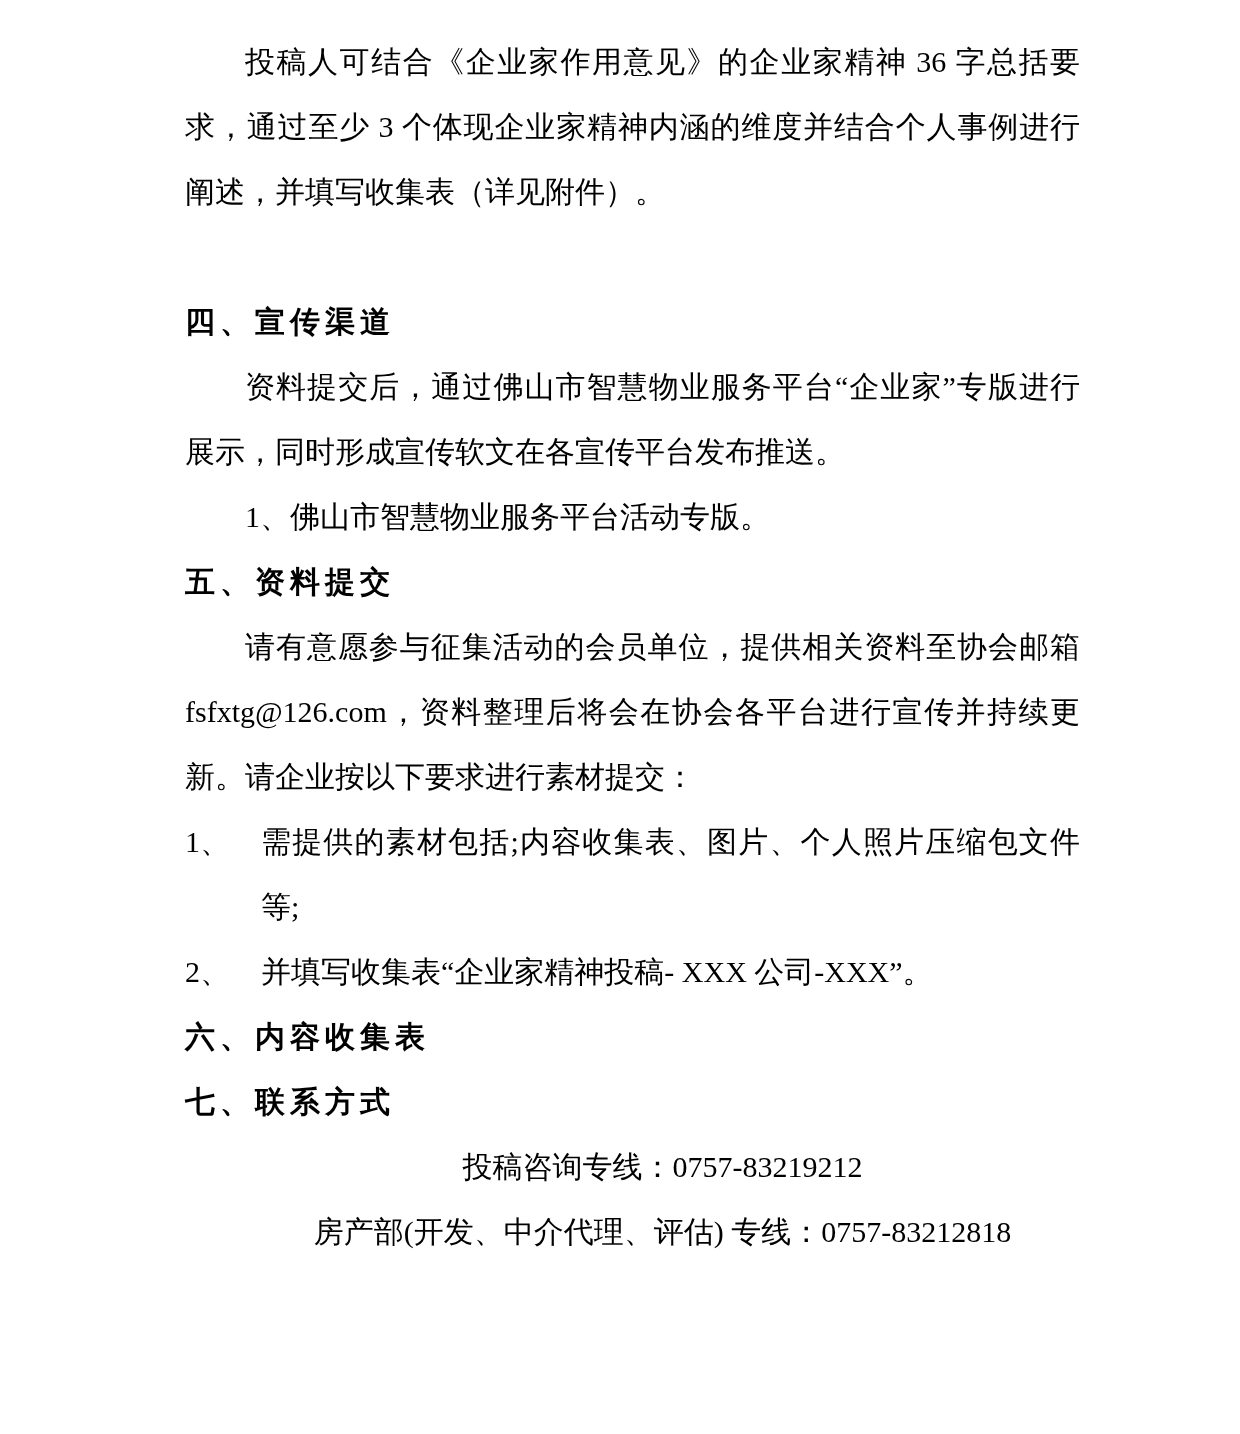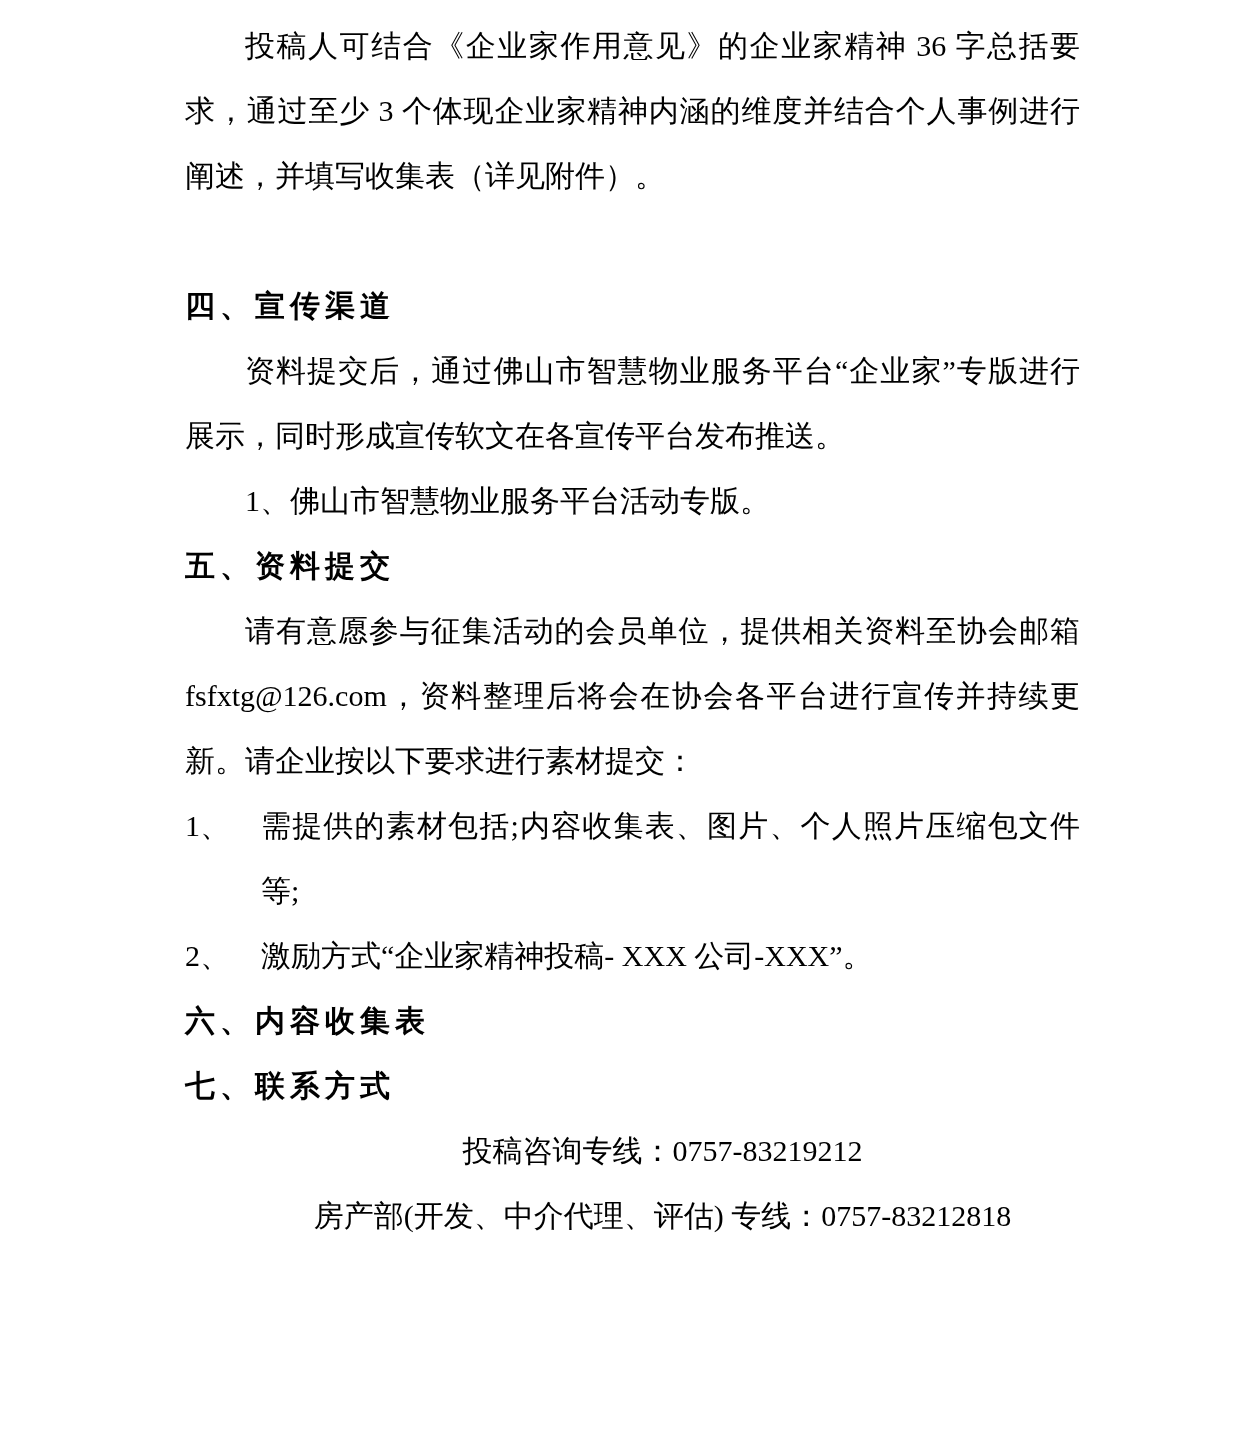--- a/index.html
+++ b/index.html
@@ -8,21 +8,21 @@
     width: 1240px;
     height: 1434px;
     font-family: "Liberation Serif", "DejaVu Serif", serif;
     color: #000000;
     overflow: hidden;
   }
   .page {
     width: 1240px;
     height: 1432px;
     background: #ffffff;
-    padding: 13px 160px 0 185px;
+    padding: 29px 160px 0 185px;
     overflow: hidden;
   }
   .para {
     font-size: 30px;
     line-height: 65px;
     text-align: justify;
   }
   .indent { text-indent: 2em; }
   .heading {
     font-size: 30px;
@@ -60,21 +60,21 @@
   <p class="para indent">1、佛山市智慧物业服务平台活动专版。</p>
 
   <h2 class="heading">五、资料提交</h2>
   <p class="para indent">请有意愿参与征集活动的会员单位，提供相关资料至协会邮箱 fsfxtg@126.com，资料整理后将会在协会各平台进行宣传并持续更新。请企业按以下要求进行素材提交：</p>
   <div class="numbered">
     <span class="num">1、</span>
     <span class="ntext">需提供的素材包括;内容收集表、图片、个人照片压缩包文件等;</span>
   </div>
   <div class="numbered">
     <span class="num">2、</span>
-    <span class="ntext">激励方式“企业家精神投稿- XXX 公司-XXX”。</span>
+    <span class="ntext">并填写收集表“企业家精神投稿- XXX 公司-XXX”。</span>
   </div>
 
   <h2 class="heading">六、内容收集表</h2>
 
   <h2 class="heading">七、联系方式</h2>
   <p class="contact-line">投稿咨询专线：0757-83219212</p>
   <p class="contact-line">房产部(开发、中介代理、评估) 专线：0757-83212818</p>
 
 </div>
 

